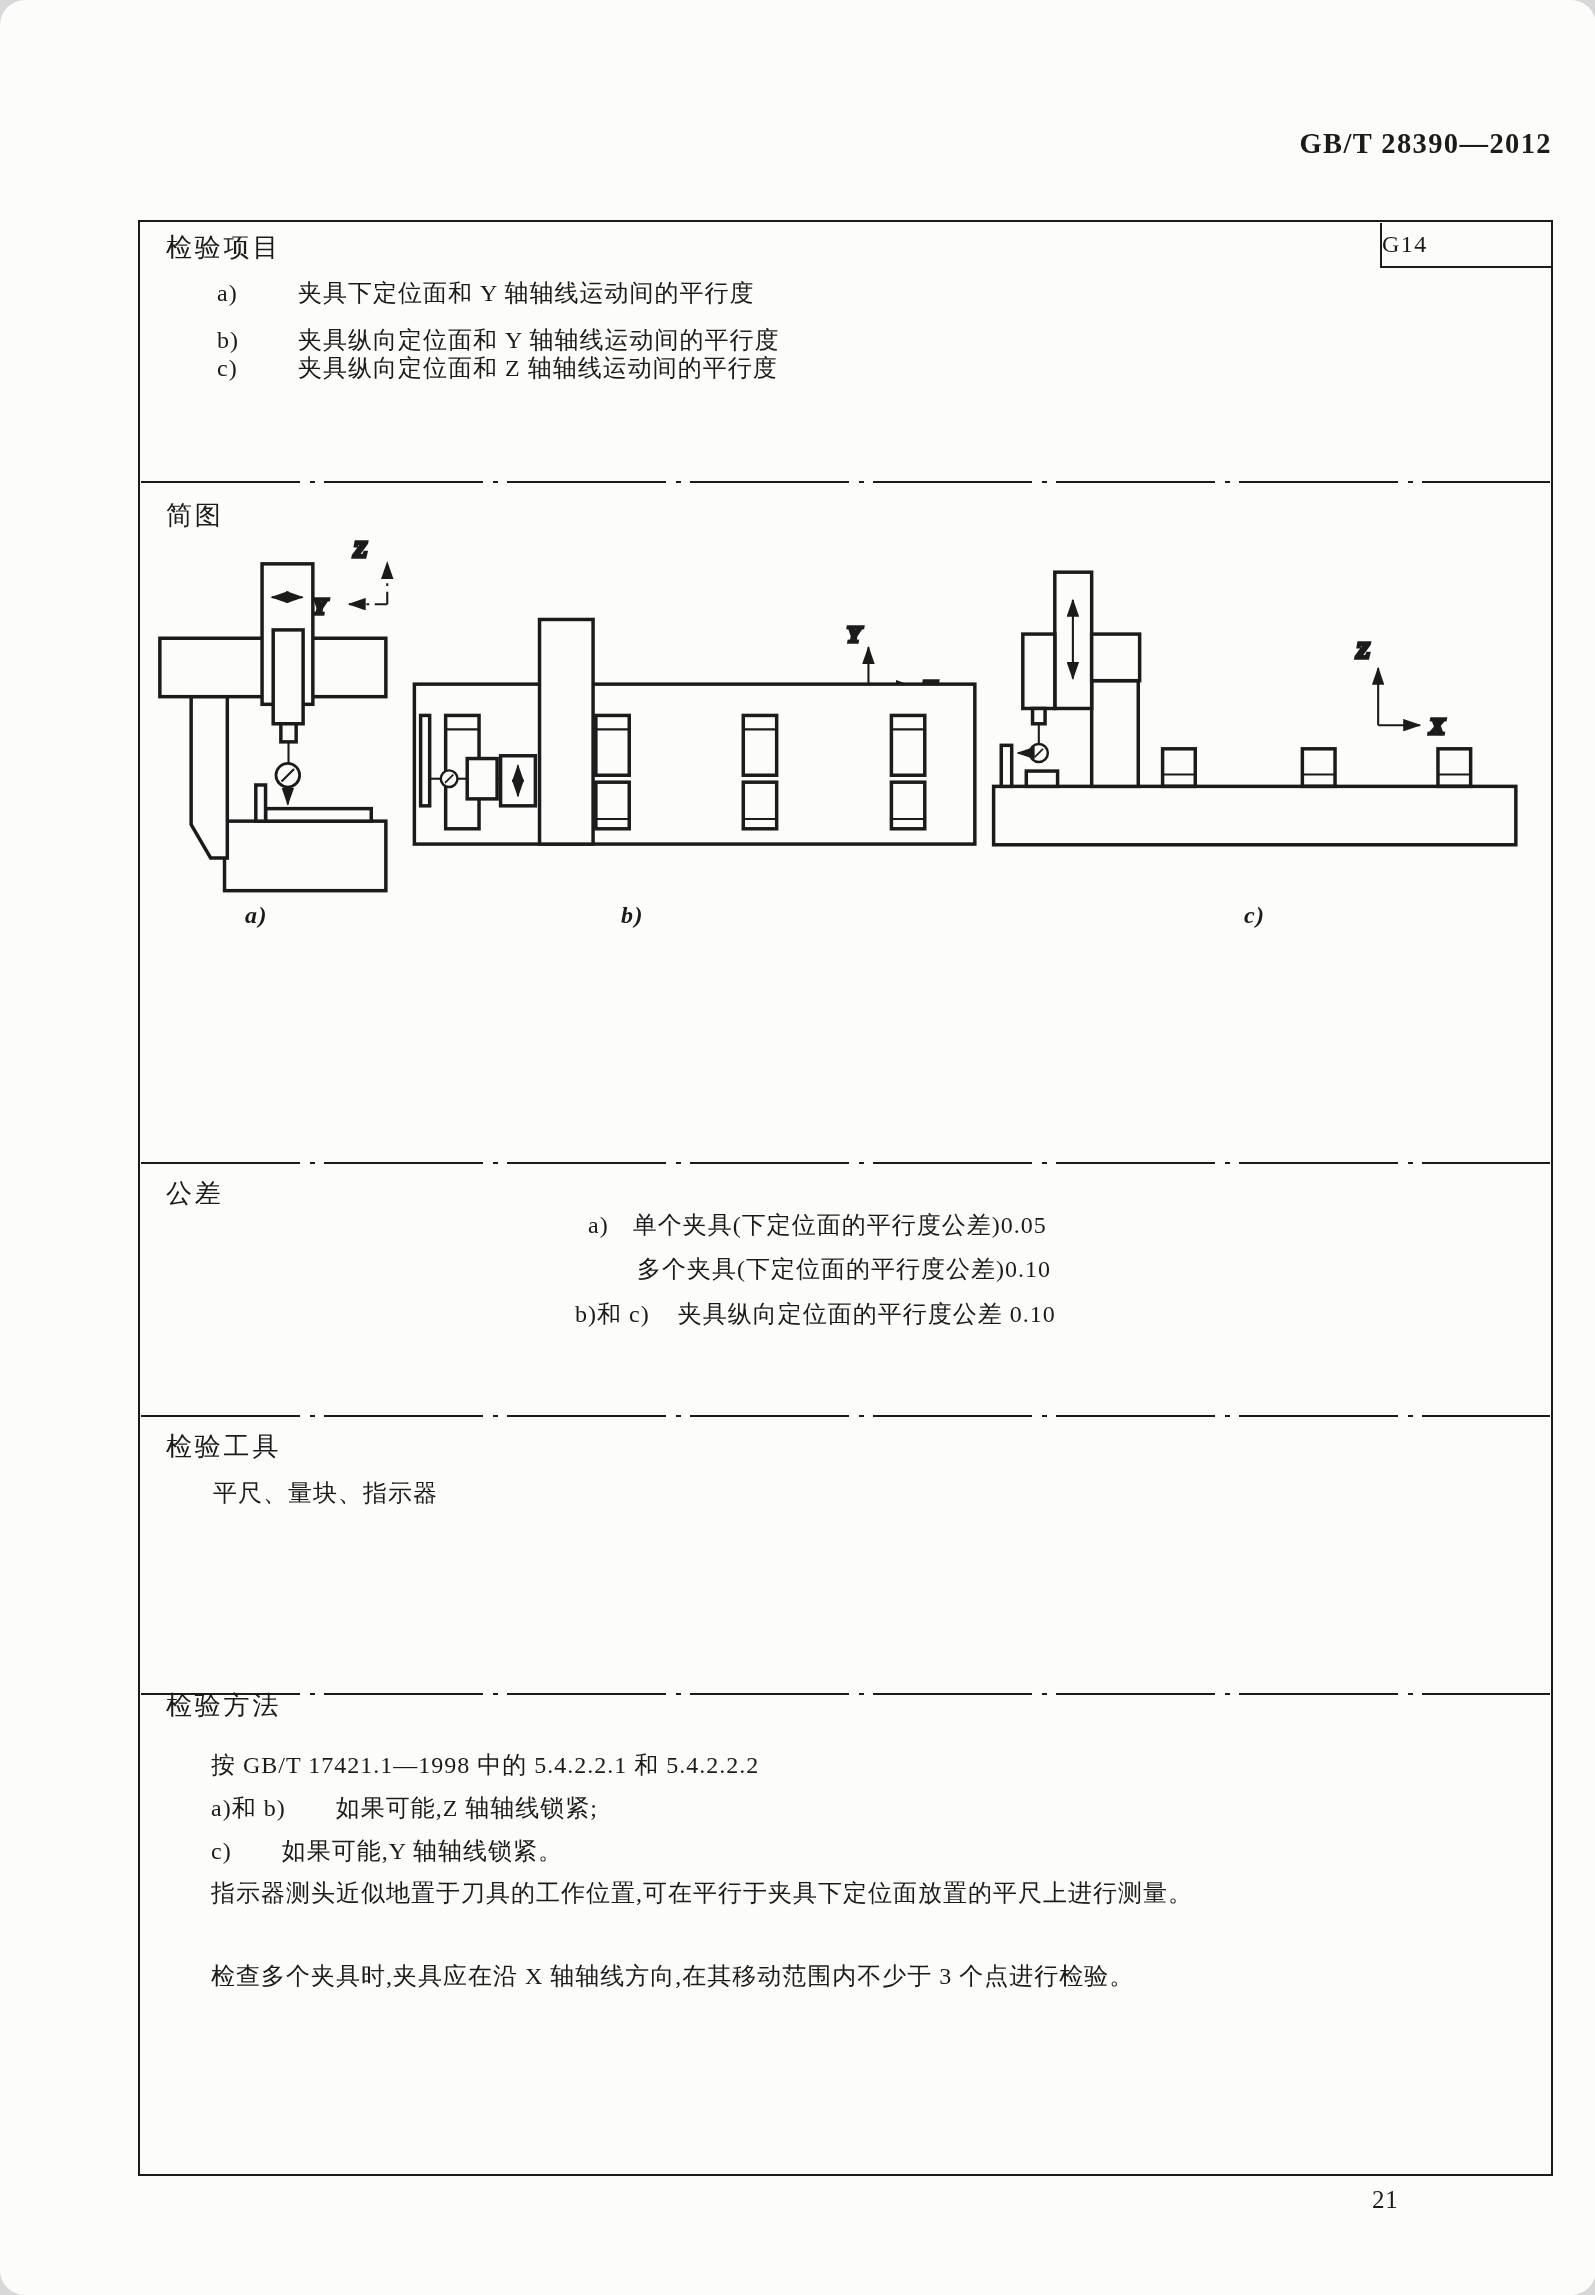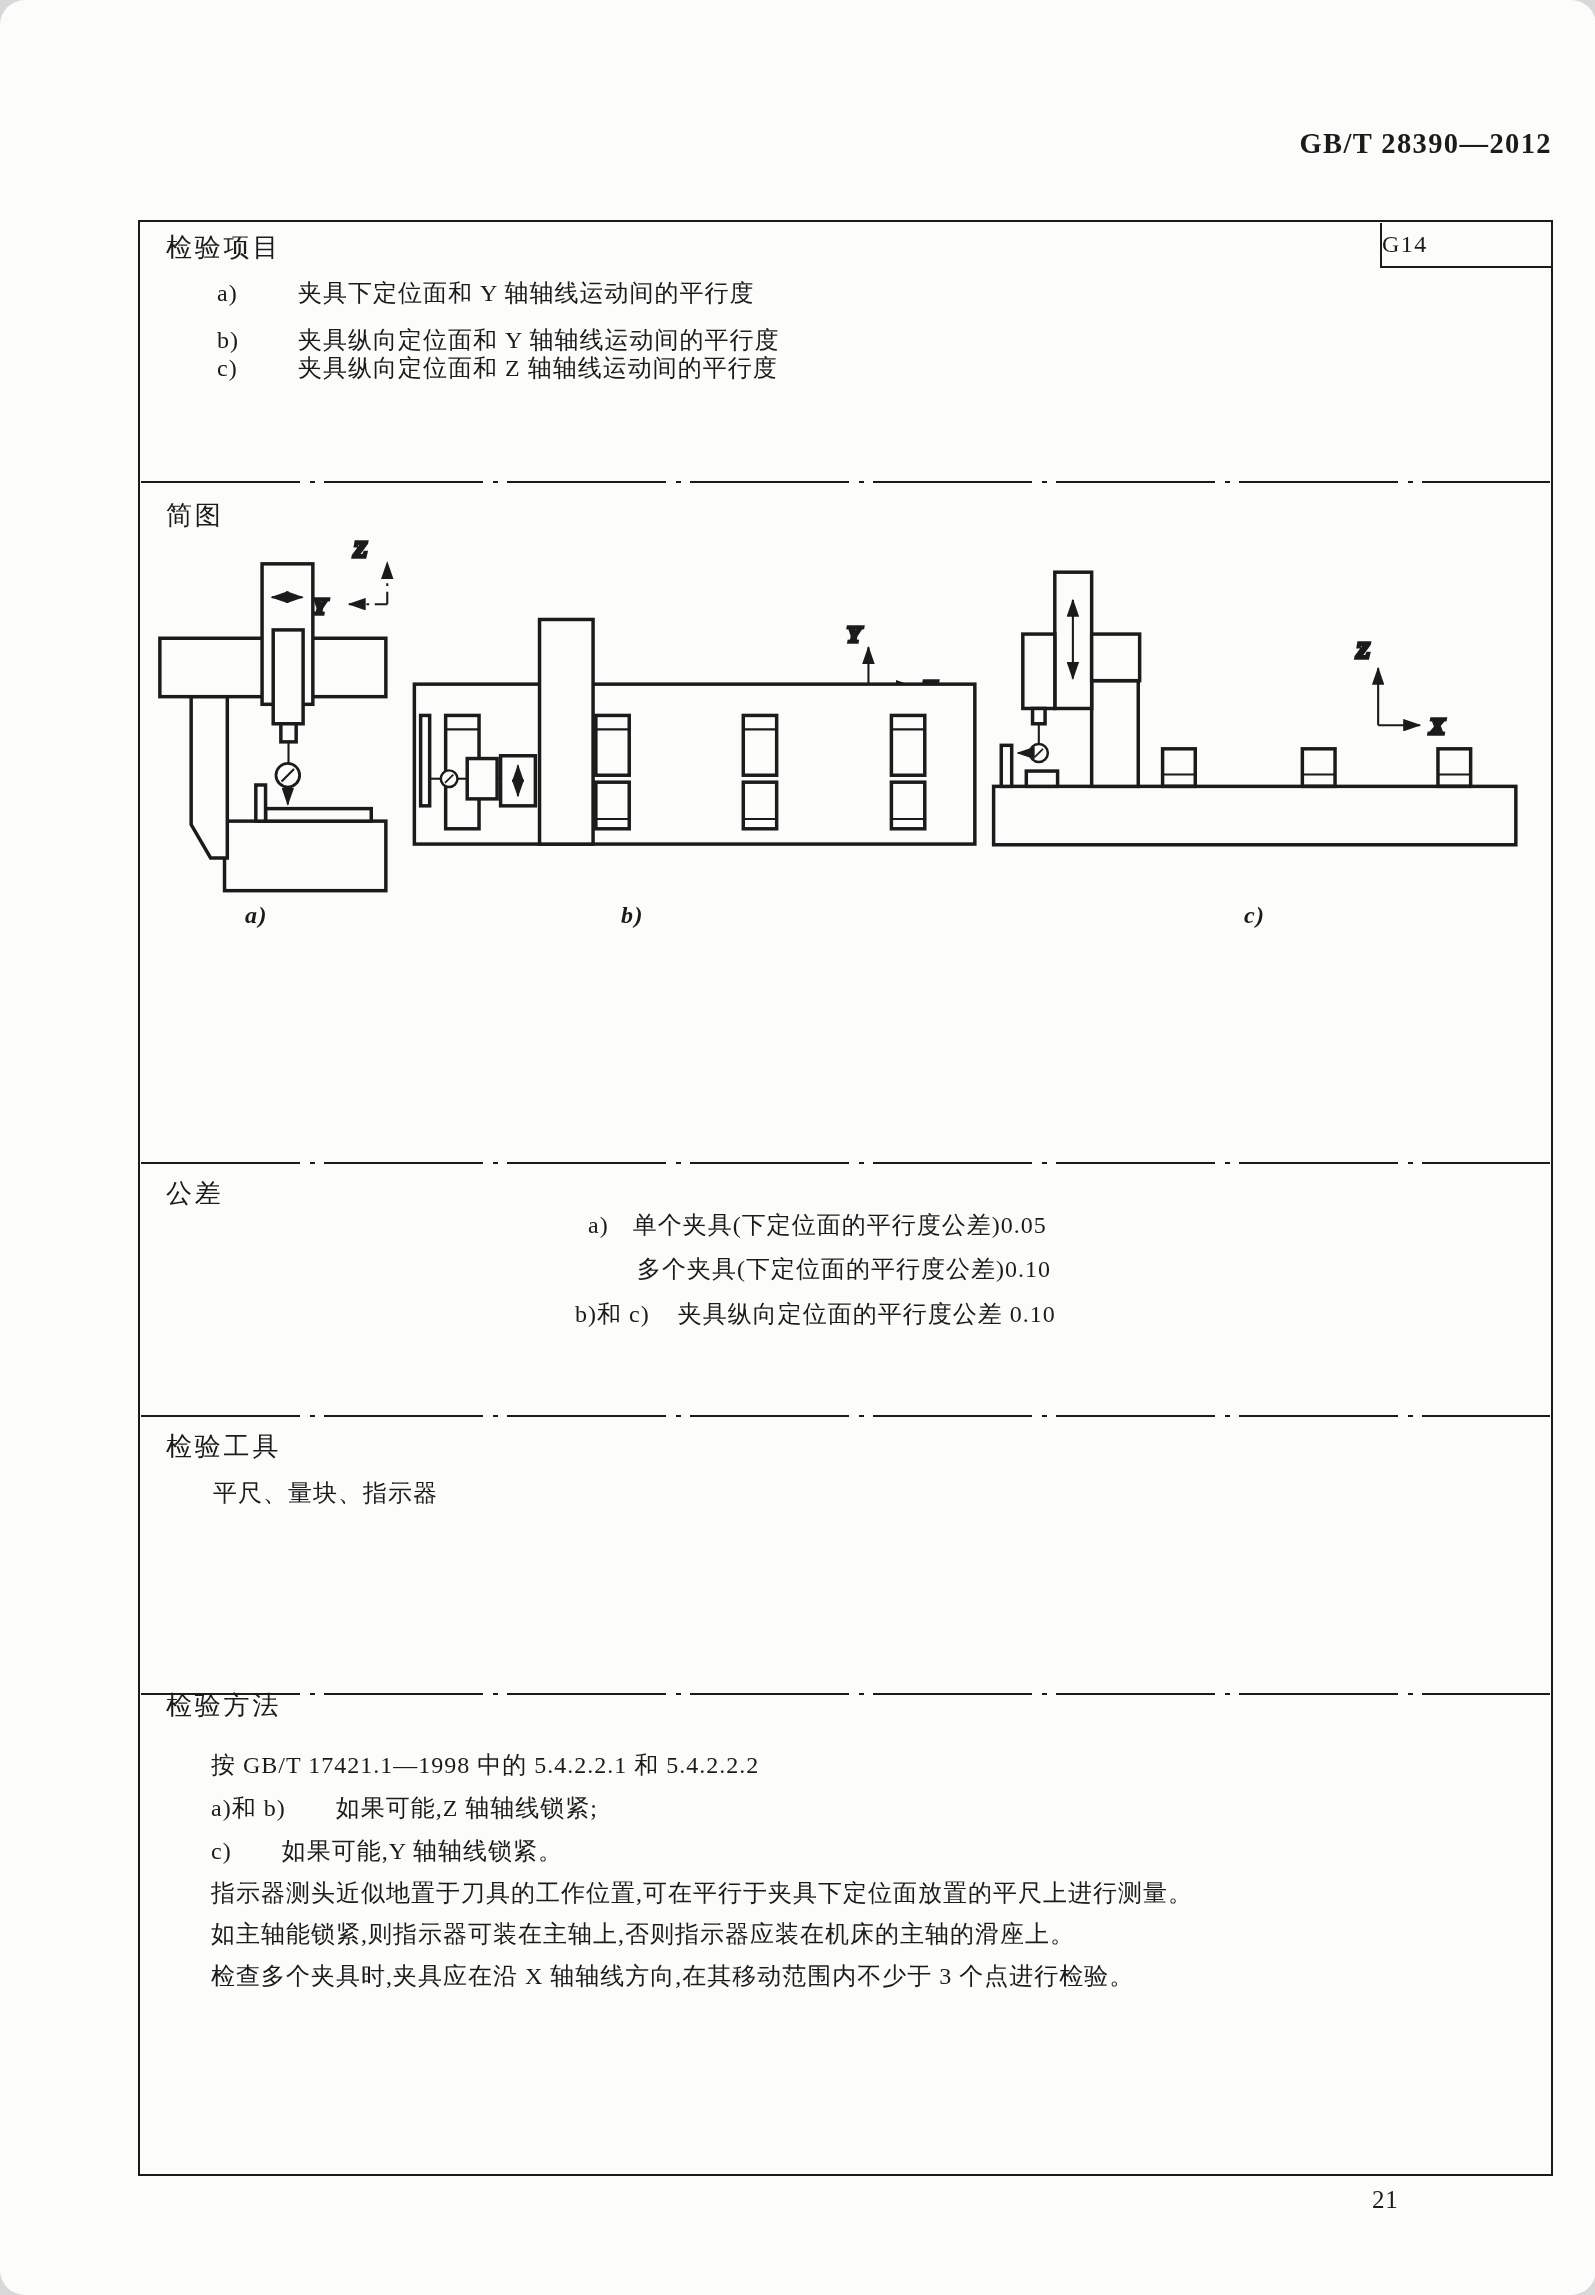--- a/index.html
+++ b/index.html
@@ -179,19 +179,18 @@
   <div class="abs body-text" style="left:213px;top:1477px">平尺、量块、指示器</div>
 
   <div class="abs hdiv" style="top:1693px"></div>
 
   <div class="abs sec-title" style="left:166px;top:1688px">检验方法</div>
 
   <div class="abs body-text" style="left:211px;top:1749px">按 GB/T 17421.1—1998 中的 5.4.2.2.1 和 5.4.2.2.2</div>
   <div class="abs body-text" style="left:211px;top:1792px">a)和 b)　　如果可能,Z 轴轴线锁紧;</div>
   <div class="abs body-text" style="left:211px;top:1835px">c)　　如果可能,Y 轴轴线锁紧。</div>
   <div class="abs body-text" style="left:211px;top:1877px">指示器测头近似地置于刀具的工作位置,可在平行于夹具下定位面放置的平尺上进行测量。</div>
-  <div class="abs body-text" style="left:211px;top:1918px">如主轴能锁紧,则指示器可装在主轴上,否则指示器应装在机床的主轴的滑座上。</div>
   <div class="abs body-text" style="left:211px;top:1960px">检查多个夹具时,夹具应在沿 X 轴轴线方向,在其移动范围内不少于 3 个点进行检验。</div>
 
   <div class="abs page-number" style="left:1372px;top:2186px">21</div>
 
 </div>
 
 
 </body></html>

